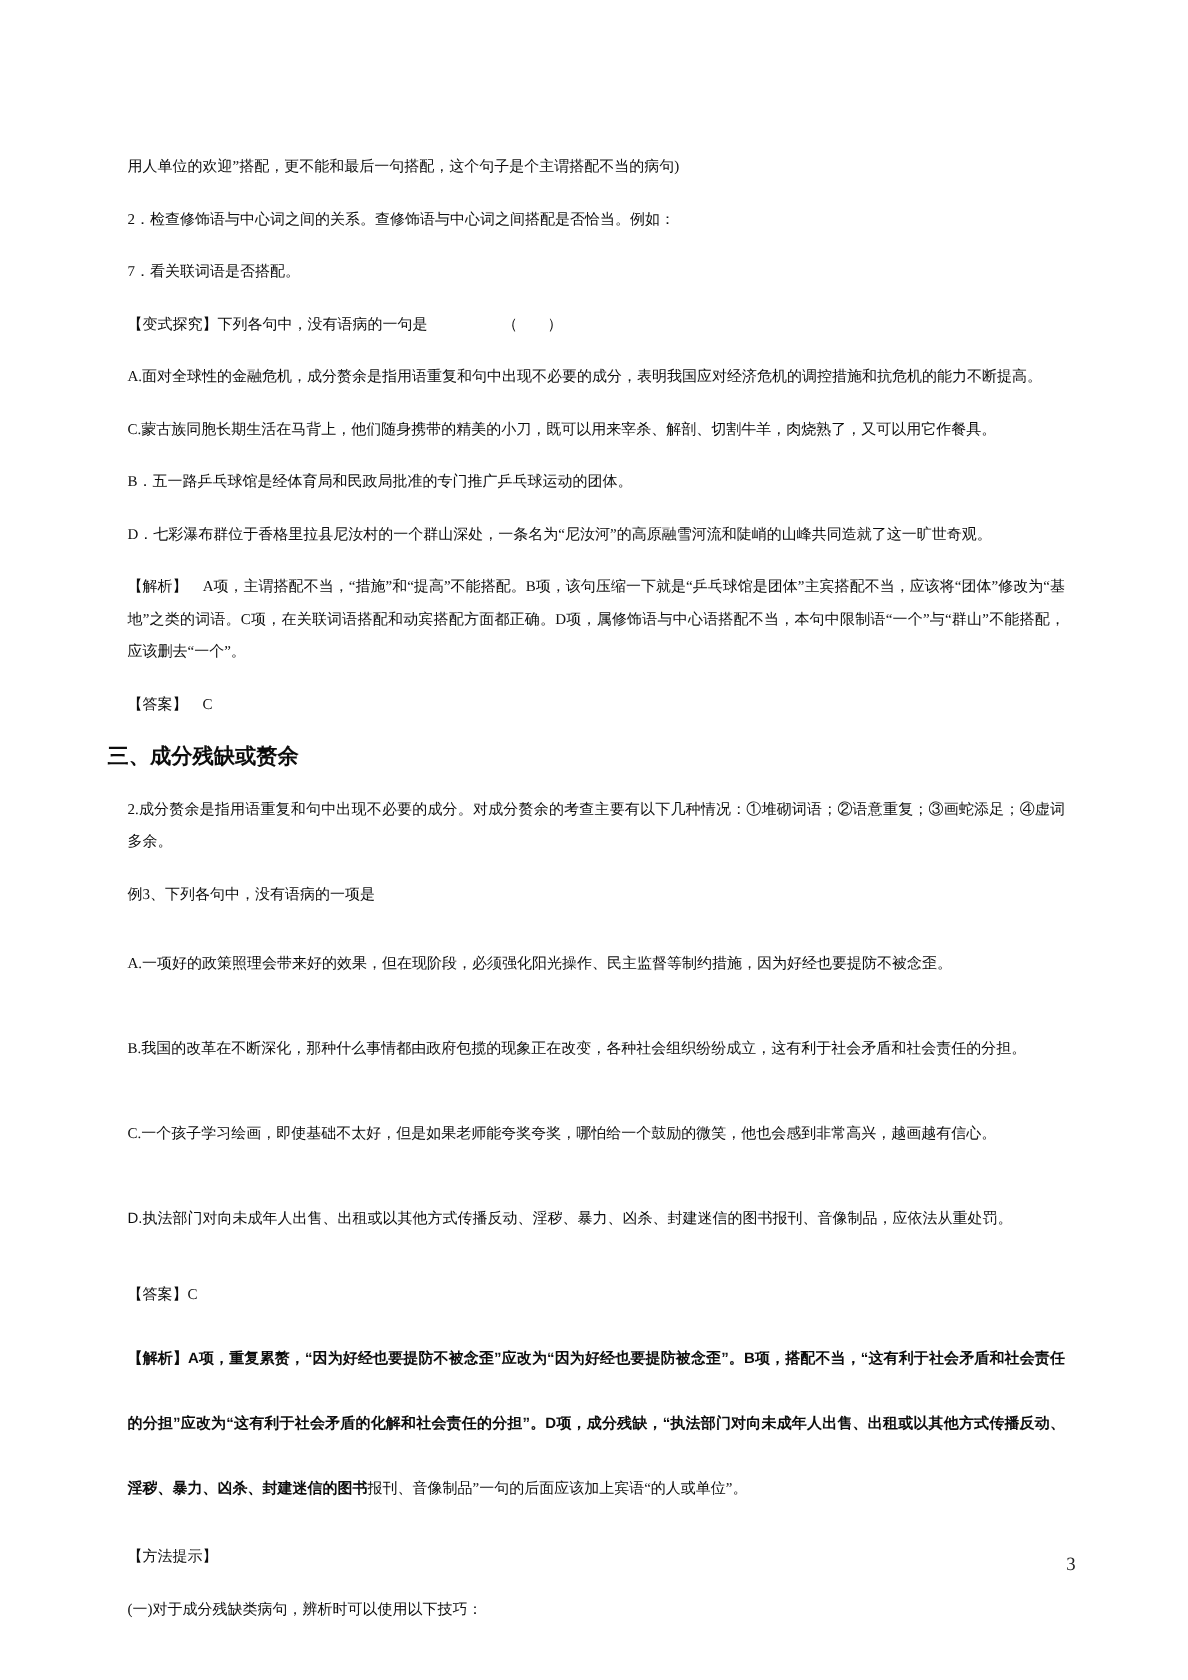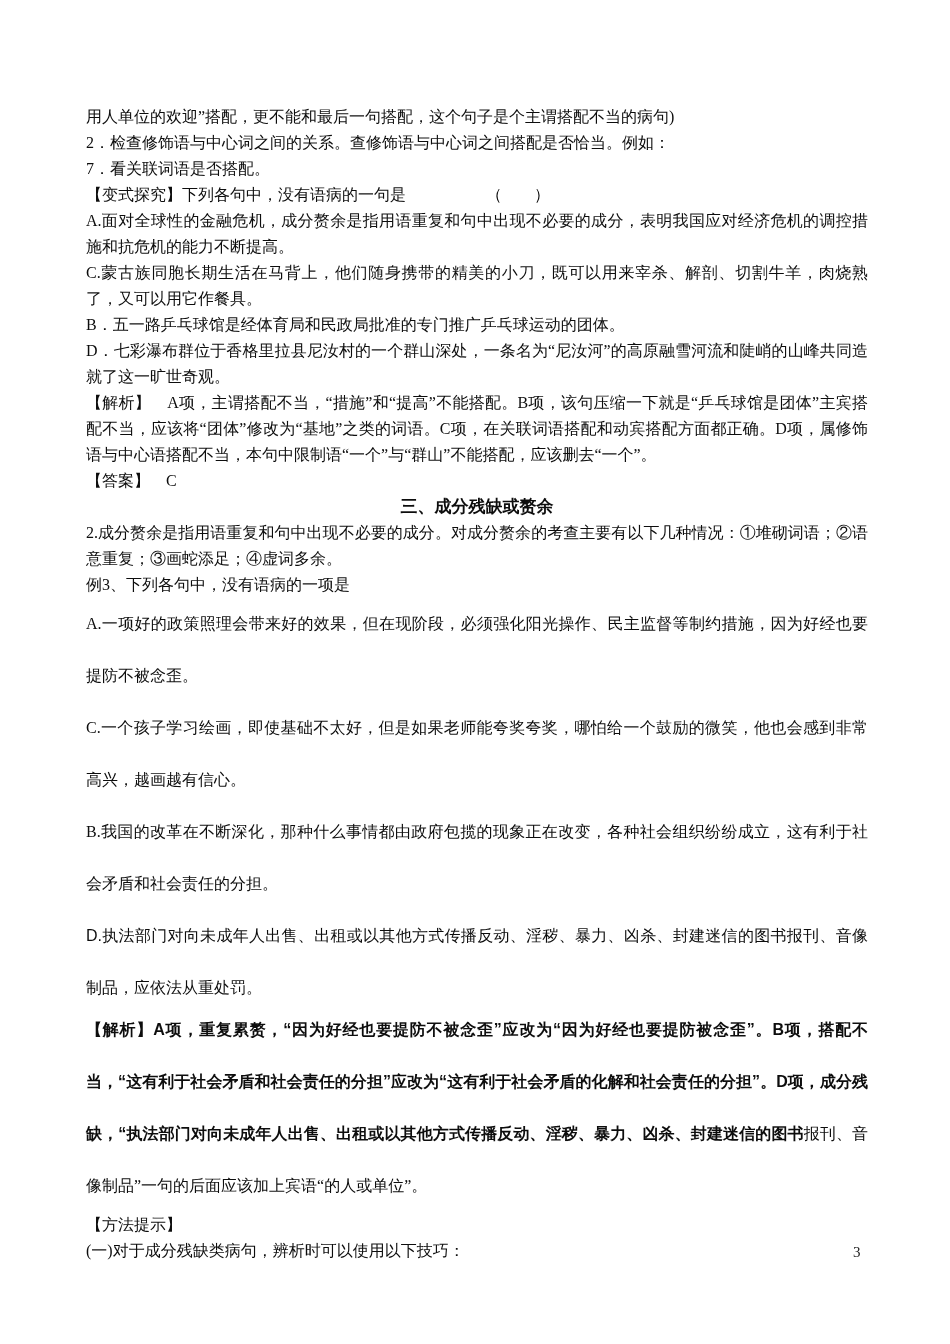--- a/index.html
+++ b/index.html
@@ -14,41 +14,40 @@
     margin: 0 auto;
     background: #ffffff;
     color: #0d0d0d;
     font-family: "Liberation Serif", "DejaVu Serif", serif;
     overflow: hidden;
   }
   .content {
     padding: 104px 82px 0 86px;
   }
   .content p {
-    margin: 0;
-    font-size: 16px;
+    margin: 16px;
+    font-size: 12px;
     line-height: 26px;
     text-align: justify;
   }
   .content p.wide {
     line-height: 52px;
   }
   .content p.answer-wide {
     line-height: 38px;
   }
   .content p.analysis2 {
     margin-top: -10px;
   }
   .sec-heading {
     margin: 0;
     font-size: 17px;
     line-height: 26px;
     font-weight: bold;
     font-family: "Liberation Sans", "DejaVu Sans", sans-serif;
-    text-align: center;
   }
   .hei {
     font-family: "Liberation Sans", "DejaVu Sans", sans-serif;
   }
   .hei-b {
     font-family: "Liberation Sans", "DejaVu Sans", sans-serif;
     font-weight: 600;
   }
   .pagenum {
     position: absolute;
@@ -75,23 +74,24 @@
     <p>B．五一路乒乓球馆是经体育局和民政局批准的专门推广乒乓球运动的团体。</p>
     <p>D．七彩瀑布群位于香格里拉县尼汝村的一个群山深处，一条名为“尼汝河”的高原融雪河流和陡峭的山峰共同造就了这一旷世奇观。</p>
     <p>【解析】　A项，主谓搭配不当，“措施”和“提高”不能搭配。B项，该句压缩一下就是“乒乓球馆是团体”主宾搭配不当，应该将“团体”修改为“基地”之类的词语。C项，在关联词语搭配和动宾搭配方面都正确。D项，属修饰语与中心语搭配不当，本句中限制语“一个”与“群山”不能搭配，应该删去“一个”。</p>
     <p>【答案】　C</p>
 
     <h3 class="sec-heading">三、成分残缺或赘余</h3>
     <p>2.成分赘余是指用语重复和句中出现不必要的成分。对成分赘余的考查主要有以下几种情况：①堆砌词语；②语意重复；③画蛇添足；④虚词多余。</p>
 
     <p>例3、下列各句中，没有语病的一项是</p>
     <p class="wide">A.一项好的政策照理会带来好的效果，但在现阶段，必须强化阳光操作、民主监督等制约措施，因为好经也要提防不被念歪。</p>
+    <p class="wide">B.我国的改革在不断深化，那种什么事情都由政府包揽的现象正在改变，各种社会组织纷纷成立，这有利于社会矛盾和社会责任的分担。</p>
     <p class="wide">C.一个孩子学习绘画，即使基础不太好，但是如果老师能夸奖夸奖，哪怕给一个鼓励的微笑，他也会感到非常高兴，越画越有信心。</p>
-    <p class="wide">B.我国的改革在不断深化，那种什么事情都由政府包揽的现象正在改变，各种社会组织纷纷成立，这有利于社会矛盾和社会责任的分担。</p>
     <p class="wide"><span class="hei">D.执法部门对向未成年人出售、出租或以其他方式传播反动、淫秽、暴力、凶杀、封建迷信的图书报刊、音像</span><span>制品，应依法从重处罚。</span></p>
+    <p class="answer-wide">【答案】C</p>
     <p class="wide analysis2"><span class="hei-b">【解析】A项，重复累赘，“因为好经也要提防不被念歪”应改为“因为好经也要提防被念歪”。B项，搭配不当，“这有利于社会矛盾和社会责任的分担”应改为“这有利于社会矛盾的化解和社会责任的分担”。D项，成分残缺，“执法部门对向未成年人出售、出租或以其他方式传播反动、淫秽、暴力、凶杀、封建迷信的图书</span><span>报刊、音像制品”一句的后面应该加上宾语“的人或单位”。</span></p>
 
     <p>【方法提示】</p>
     <p>(一)对于成分残缺类病句，辨析时可以使用以下技巧：</p>
 
   </div>
 
   <div class="pagenum">3</div>
 </div>
 

